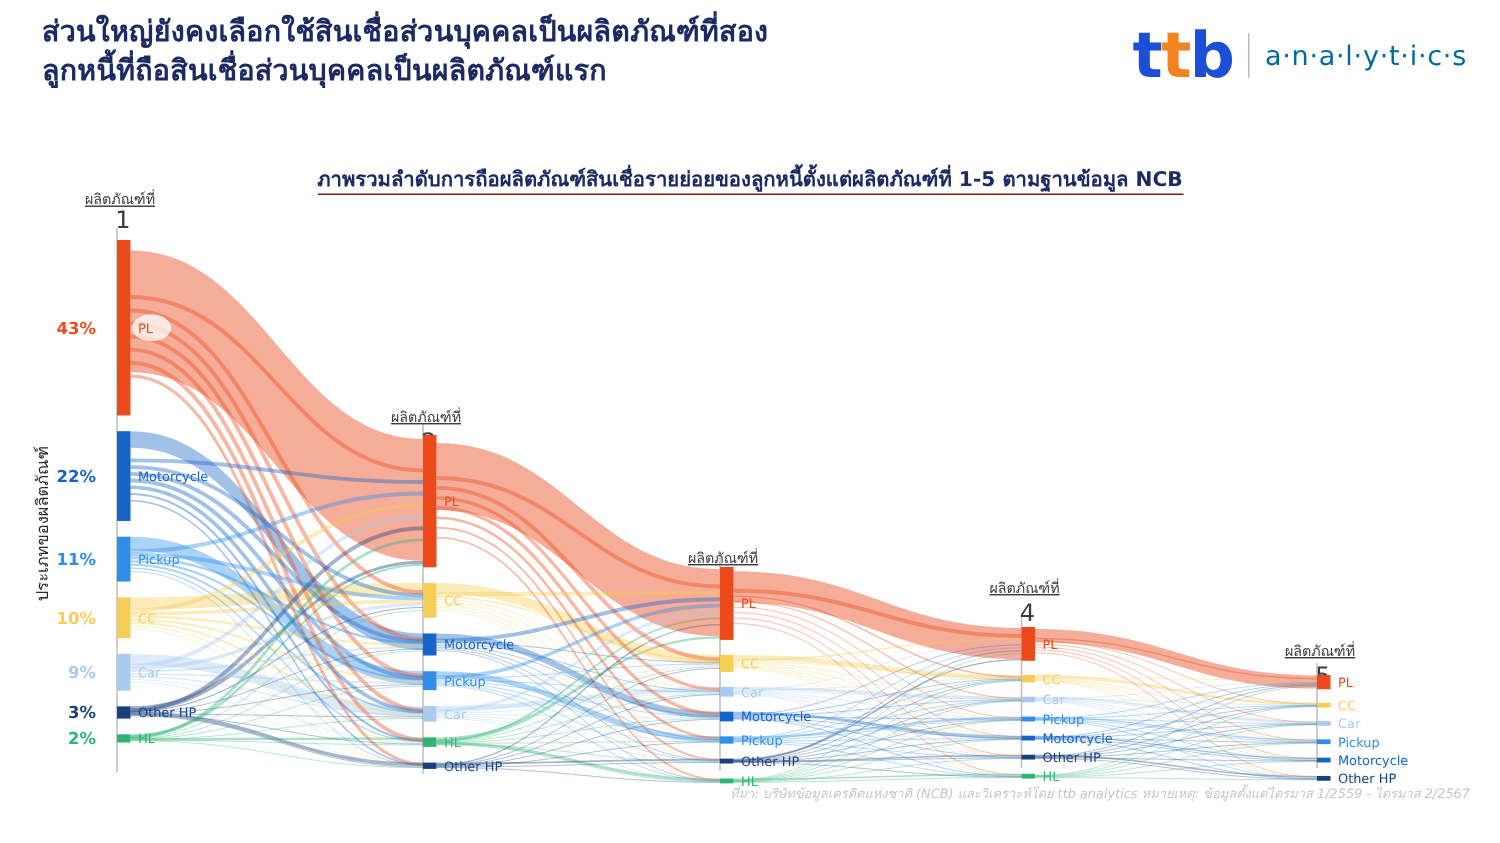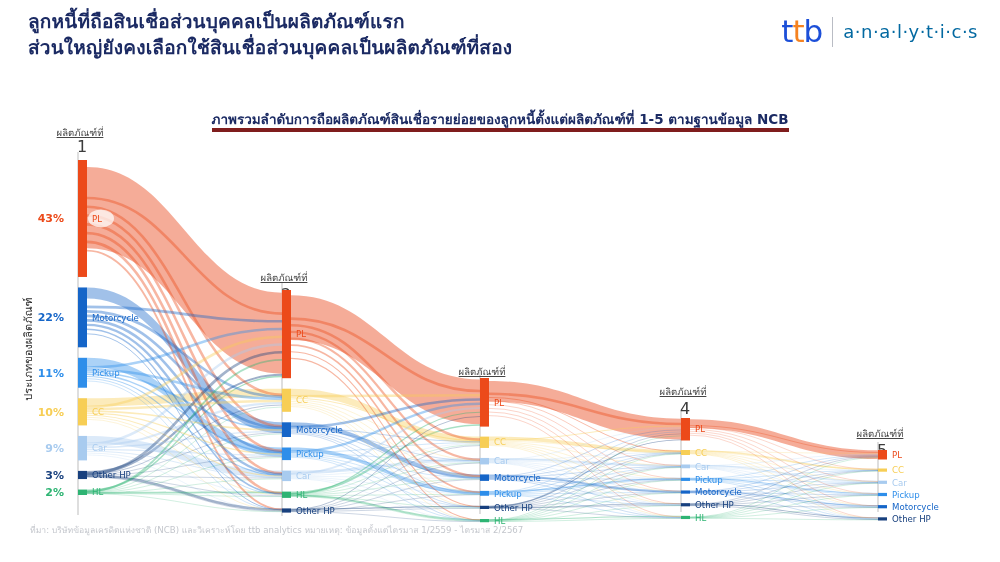--- a/index.html
+++ b/index.html
@@ -11,65 +11,65 @@
   }
   #root{position:relative;width:1000px;height:562px;}
 
   
   .title-block{position:absolute;left:28px;top:8px;}
   .title-line{
     color:#1b2a63;font-size:19px;font-weight:bold;line-height:26px;
     white-space:nowrap;letter-spacing:.2px;
   }
   .logo{position:absolute;right:22px;top:16px;display:flex;align-items:center;gap:10px;}
-  .logo-ttb{font-size:31px;font-weight:normal;line-height:1;letter-spacing:-1px;}
+  .logo-ttb{font-size:42px;font-weight:bold;line-height:1;letter-spacing:-1px;}
   .logo-ttb .b1{color:#1c4fd8;}
   .logo-ttb .o{color:#f58220;}
   .logo-ttb .b2{color:#1c4fd8;}
   .logo-div{width:1px;height:30px;background:#b9bcc4;}
   .logo-word{color:#0369a1;font-size:18px;letter-spacing:.5px;}
 
   
   .subtitle{
     position:absolute;left:0;top:108px;width:1000px;text-align:center;
     color:#1b2a63;font-size:13.5px;font-weight:bold;
   }
-  .subtitle span{border-bottom:4px solid #7f1d1d;padding-bottom:1px;margin-top:38px;}
+  .subtitle span{border-bottom:1px solid #7f1d1d;padding-bottom:1px;margin-top:38px;}
 
   
   .yaxis-label{
     position:absolute;left:-72px;top:340px;width:200px;text-align:center;
     transform:rotate(-90deg);transform-origin:center center;
     color:#2a2a2a;font-size:11px;white-space:nowrap;
   }
 
   
   #sankey{position:absolute;left:0;top:0;}
 
   
   .footnotes{position:absolute;left:30px;top:524px;width:950px;}
   .foot-line{
-    color:#c3c6cc;font-size:8.6px;line-height:13px;white-space:nowrap;
+    color:#c3c6cc;font-size:8.6px;font-style:italic;line-height:13px;white-space:nowrap;text-align:right;
   }
 
   
   text{font-family:"DejaVu Sans","Liberation Sans",sans-serif;}
   .col-head{font-size:9.5px;fill:#3c3c3c;text-decoration:underline;}
   .col-num{font-size:16px;fill:#3c3c3c;}
   .node-label{font-size:8.6px;}
   .pct-label{font-size:11px;font-weight:bold;}
 </style>
 </head>
 <body>
 
 <div id="root">
 
   <div class="title-block">
+    <div class="title-line">ส่วนใหญ่ยังคงเลือกใช้สินเชื่อส่วนบุคคลเป็นผลิตภัณฑ์ที่สอง</div>
     <div class="title-line">ลูกหนี้ที่ถือสินเชื่อส่วนบุคคลเป็นผลิตภัณฑ์แรก</div>
-    <div class="title-line">ส่วนใหญ่ยังคงเลือกใช้สินเชื่อส่วนบุคคลเป็นผลิตภัณฑ์ที่สอง</div>
   </div>
 
   <div class="logo">
     <div class="logo-ttb"><span class="b1">t</span><span class="o">t</span><span class="b2">b</span></div>
     <div class="logo-div"></div>
     <div class="logo-word">a·n·a·l·y·t·i·c·s</div>
   </div>
 
   <div class="subtitle"><span>ภาพรวมลำดับการถือผลิตภัณฑ์สินเชื่อรายย่อยของลูกหนี้ตั้งแต่ผลิตภัณฑ์ที่ 1-5 ตามฐานข้อมูล NCB</span></div>
 

